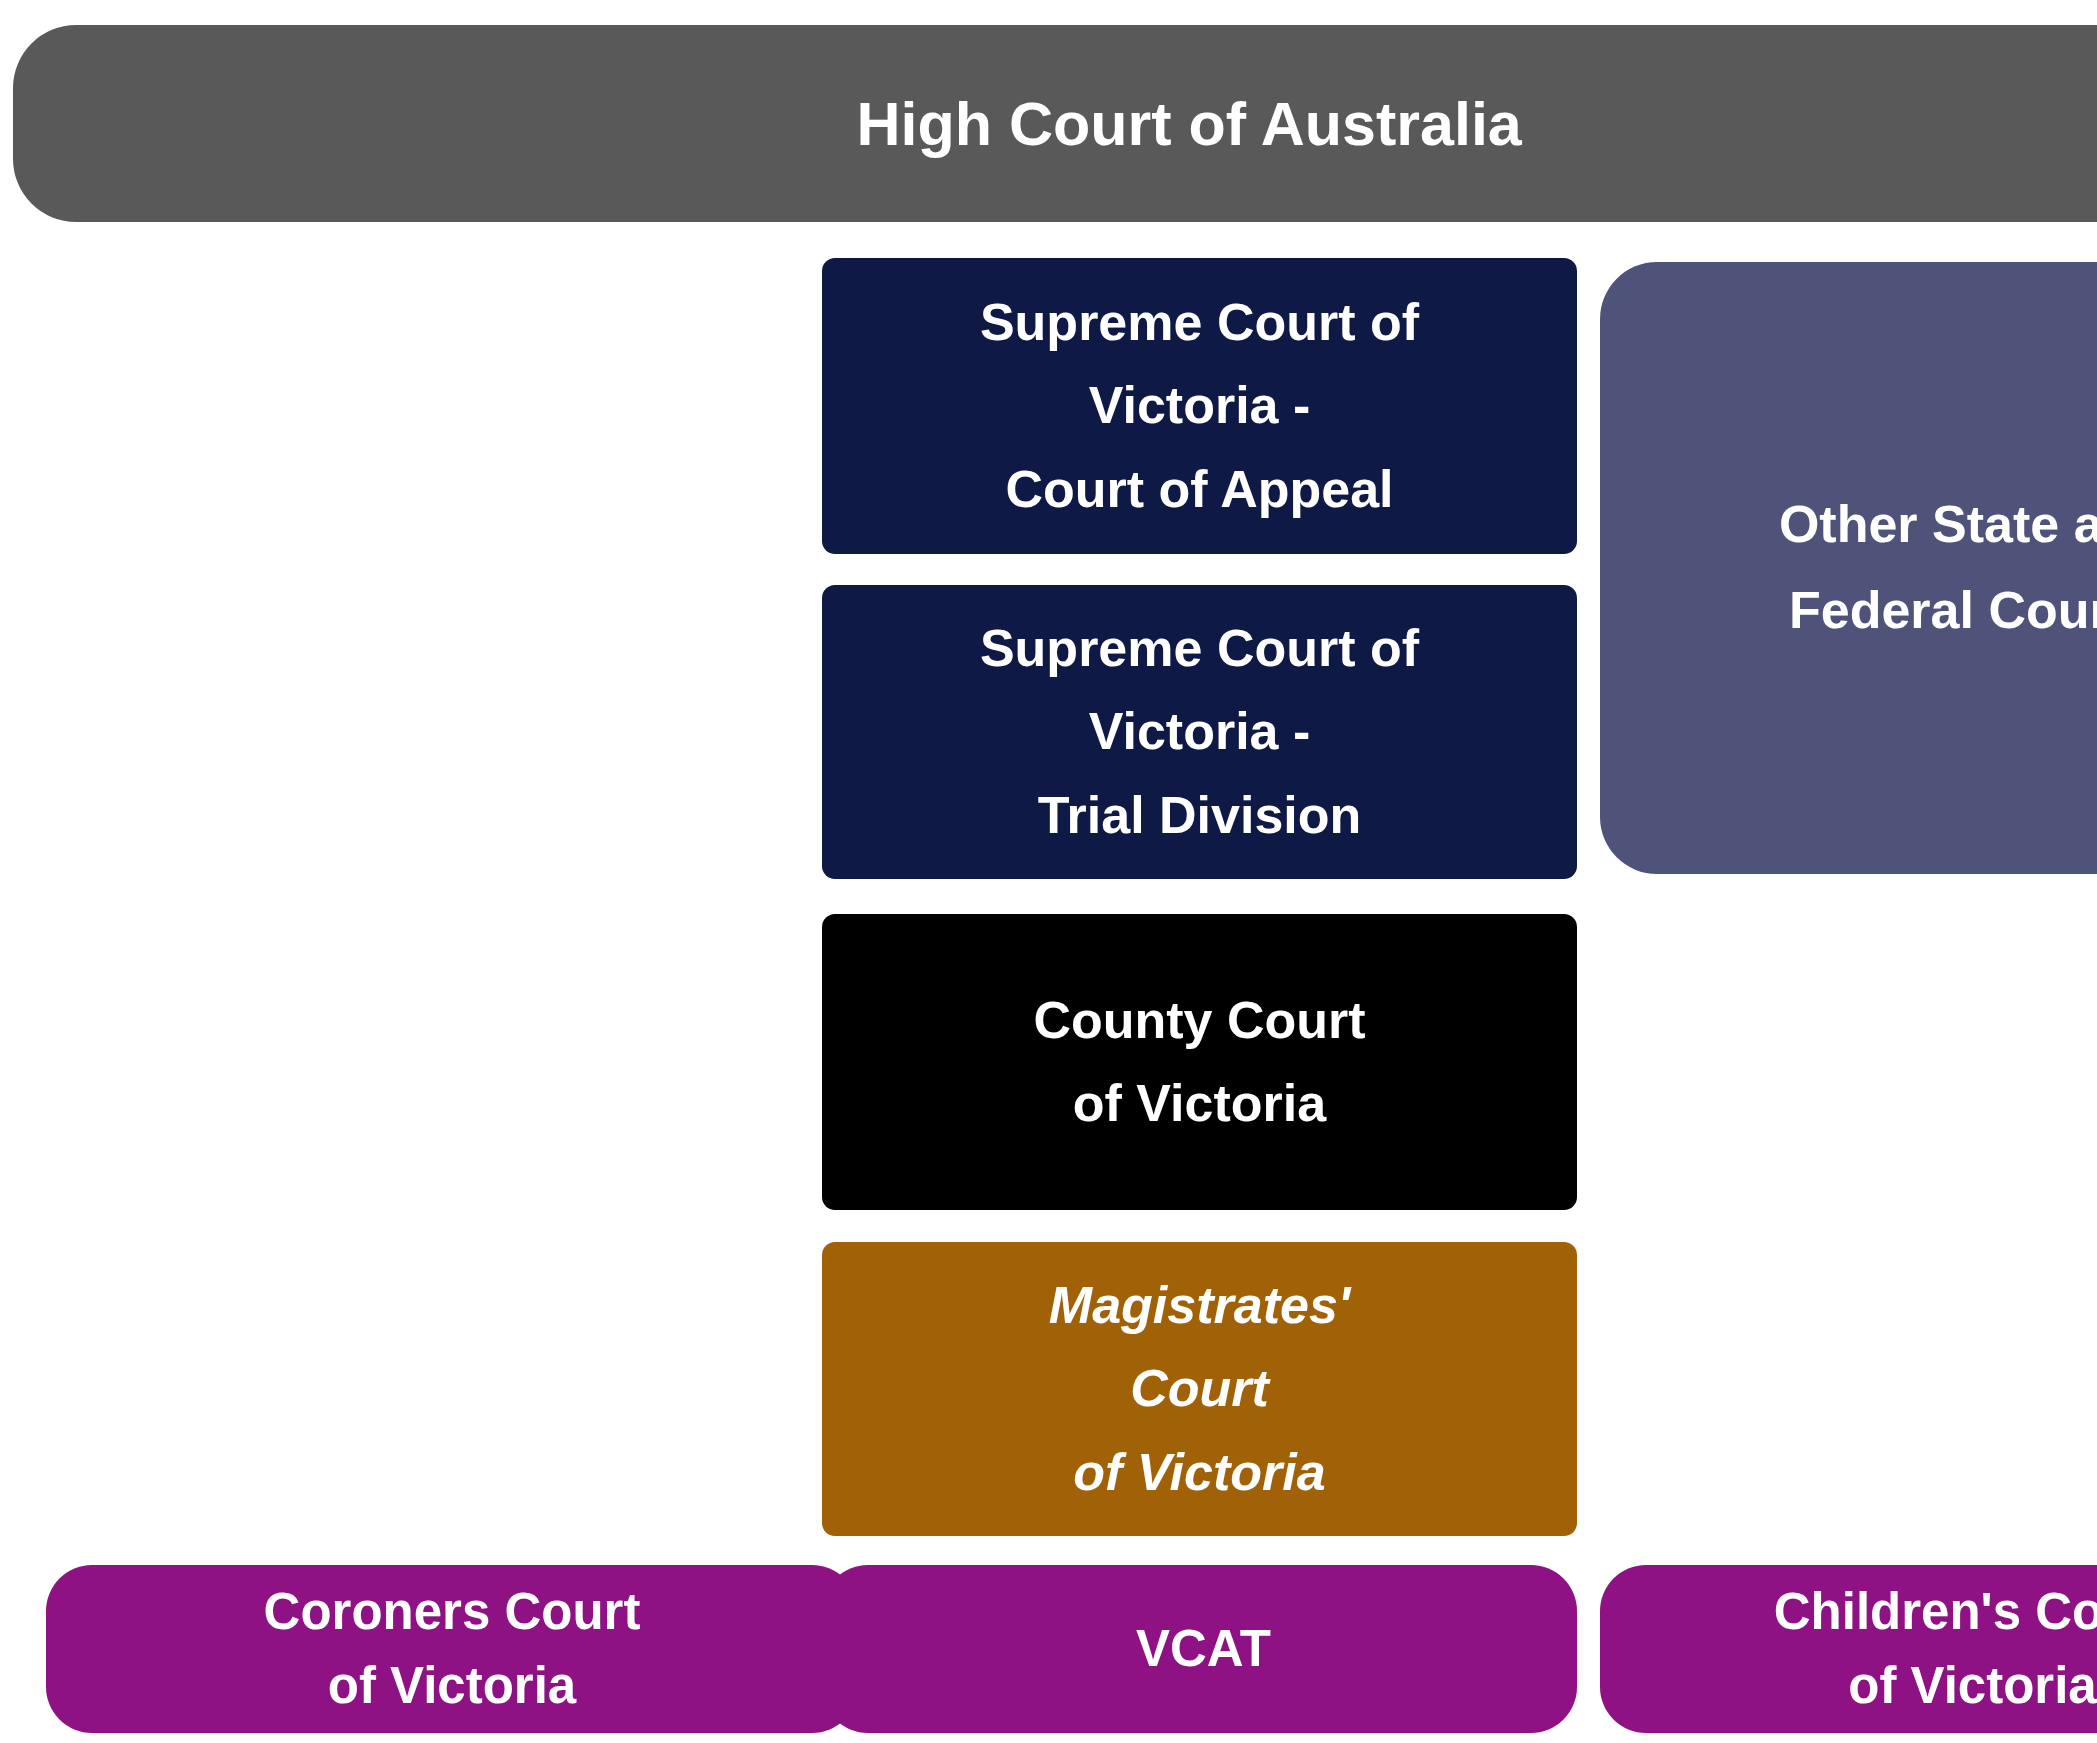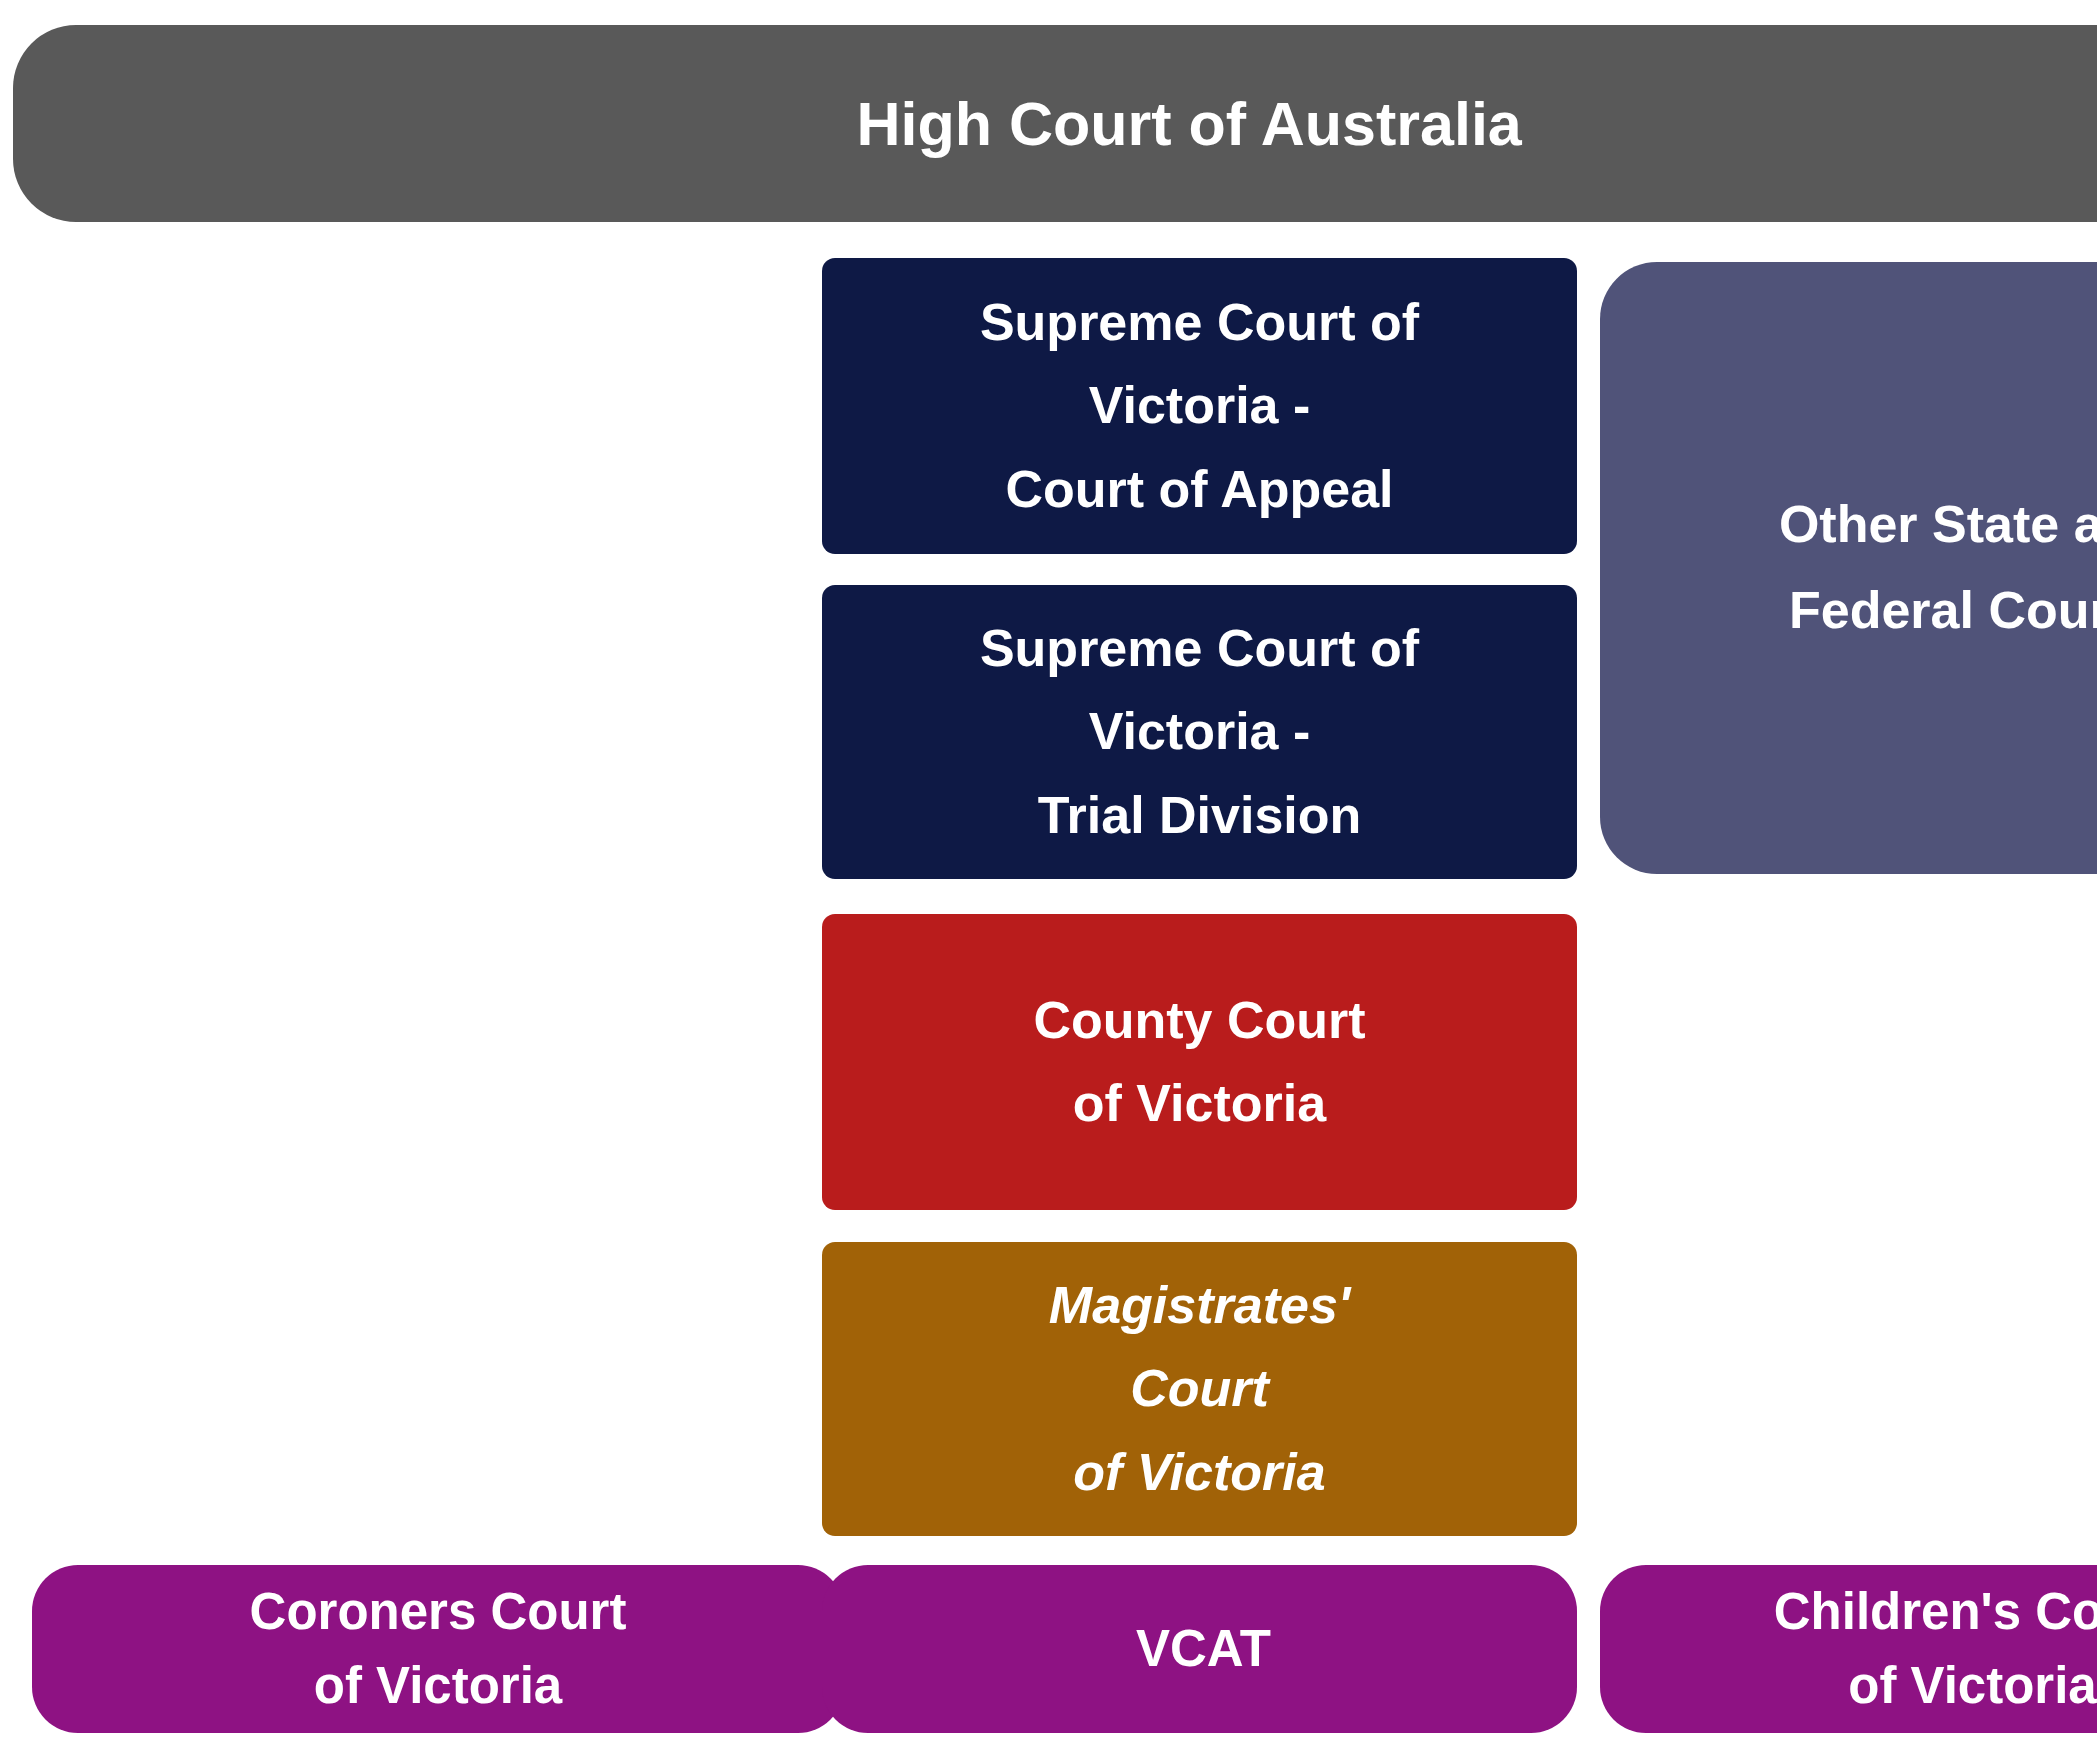--- a/index.html
+++ b/index.html
@@ -49,21 +49,21 @@
     top: 262px;
     width: 745px;
     height: 612px;
     border-radius: 57px;
     font-size: 52px;
     line-height: 1.65;
   }
 
   
   .bottom { top: 1565px; height: 168px; border-radius: 46px; font-size: 51px; line-height: 1.45; }
-  #coroners  { left: 32px;  width: 812px; align-items: center; }
+  #coroners  { left: 46px;  width: 812px; align-items: center; }
   #vcat      { left: 822px; width: 755px; padding-left: 8px; }
   #childrens { left: 1600px; width: 745px; }
 </style>
 </head>
 <body style="background-color: rgb(255, 255, 255);">
 
 <main>
 
   <section id="high-court" class="box" style="background-color: rgb(89, 89, 89);">
     <span class="line">High Court of Australia</span>
@@ -74,21 +74,21 @@
     <span class="line">Victoria -</span>
     <span class="line">Court of Appeal</span>
   </section>
 
   <section id="supreme-trial" class="box mid" style="background-color: rgb(14, 25, 69);">
     <span class="line">Supreme Court of</span>
     <span class="line">Victoria -</span>
     <span class="line">Trial Division</span>
   </section>
 
-  <section id="county" class="box mid" style="background-color: #b91c1c;">
+  <section id="county" class="box mid" style="background-color: #000000;">
     <span class="line">County Court</span>
     <span class="line">of Victoria</span>
   </section>
 
   <section id="magistrates" class="box mid" style="background-color: #a16207; font-style: italic;">
     <span class="line">Magistrates'</span>
     <span class="line">Court</span>
     <span class="line">of Victoria</span>
   </section>
 

